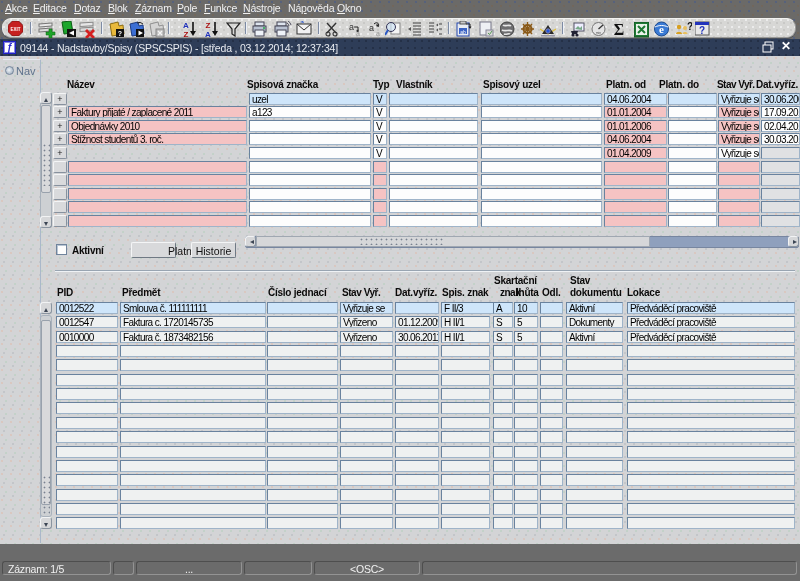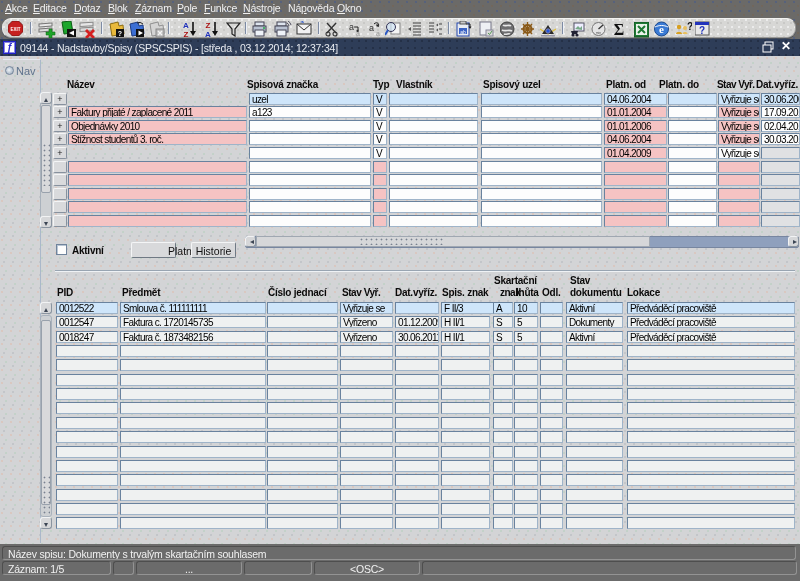--- a/index.html
+++ b/index.html
@@ -425,21 +425,21 @@
     <div class="f" style="left:120px;top:260.4px;width:146px;background:#eff1f1;">Faktura c. 1720145735</div>
     <div class="f" style="left:267px;top:260.4px;width:71px;background:#eff1f1;"></div>
     <div class="f" style="left:340px;top:260.4px;width:53px;background:#eff1f1;">Vyřizeno</div>
     <div class="f" style="left:395px;top:260.4px;width:44px;background:#eff1f1;">01.12.2009</div>
     <div class="f" style="left:441px;top:260.4px;width:49px;background:#eff1f1;">H II/1</div>
     <div class="f" style="left:493px;top:260.4px;width:20px;background:#eff1f1;">S</div>
     <div class="f" style="left:514px;top:260.4px;width:24px;background:#eff1f1;">5</div>
     <div class="f" style="left:540px;top:260.4px;width:23px;background:#eff1f1;"></div>
     <div class="f" style="left:566px;top:260.4px;width:57px;background:#eff1f1;">Dokumenty</div>
     <div class="f" style="left:627px;top:260.4px;width:168px;background:#eff1f1;">Předváděcí pracoviště</div>
-    <div class="f" style="left:56px;top:274.7px;width:62px;background:#eff1f1;">0018247</div>
+    <div class="f" style="left:56px;top:274.7px;width:62px;background:#eff1f1;">0010000</div>
     <div class="f" style="left:120px;top:274.7px;width:146px;background:#eff1f1;">Faktura č. 1873482156</div>
     <div class="f" style="left:267px;top:274.7px;width:71px;background:#eff1f1;"></div>
     <div class="f" style="left:340px;top:274.7px;width:53px;background:#eff1f1;">Vyřizeno</div>
     <div class="f" style="left:395px;top:274.7px;width:44px;background:#eff1f1;">30.06.2011</div>
     <div class="f" style="left:441px;top:274.7px;width:49px;background:#eff1f1;">H II/1</div>
     <div class="f" style="left:493px;top:274.7px;width:20px;background:#eff1f1;">S</div>
     <div class="f" style="left:514px;top:274.7px;width:24px;background:#eff1f1;">5</div>
     <div class="f" style="left:540px;top:274.7px;width:23px;background:#eff1f1;"></div>
     <div class="f" style="left:566px;top:274.7px;width:57px;background:#eff1f1;">Aktivní</div>
     <div class="f" style="left:627px;top:274.7px;width:168px;background:#eff1f1;">Předváděcí pracoviště</div>
@@ -586,19 +586,18 @@
     <div class="f" style="left:540px;top:461.2px;width:23px;background:#eff1f1;"></div>
     <div class="f" style="left:566px;top:461.2px;width:57px;background:#eff1f1;"></div>
     <div class="f" style="left:627px;top:461.2px;width:168px;background:#eff1f1;"></div>
     <div class="vtrack" style="left:40px;top:259px;height:202px"></div>
     <div class="vthumb" style="left:41px;top:264px;height:185px"></div>
     <div class="dots" style="left:43px;top:420px;width:7px;height:40px;"></div>
     <div class="sbtn sb-up" style="left:40px;top:246px"></div>
     <div class="sbtn sb-dn" style="left:40px;top:461px"></div>
 </div>
 <div class="abs" id="botband">
-    <div class="sunk" style="left:2px;top:2px;width:794px;height:14px;padding:1px 0 0 5px;">Název spisu: Dokumenty s trvalým skartačním souhlasem</div>
     <div class="sunk" style="left:2px;top:17px;width:109px;height:13.5px;padding:1px 0 0 5px;">Záznam: 1/5</div>
     <div class="sunk" style="left:113px;top:17px;width:21px;height:13.5px;padding:1px 0 0 5px;"></div>
     <div class="sunk" style="left:136px;top:17px;width:106px;height:13.5px;padding:1px 0 0 5px;text-align:center;padding-left:0;">...</div>
     <div class="sunk" style="left:244px;top:17px;width:68px;height:13.5px;padding:1px 0 0 5px;"></div>
     <div class="sunk" style="left:314px;top:17px;width:106px;height:13.5px;padding:1px 0 0 5px;text-align:center;padding-left:0;">&lt;OSC&gt;</div>
     <div class="sunk" style="left:422px;top:17px;width:375px;height:13.5px;padding:1px 0 0 5px;"></div>
   </div>
 </body></html>

